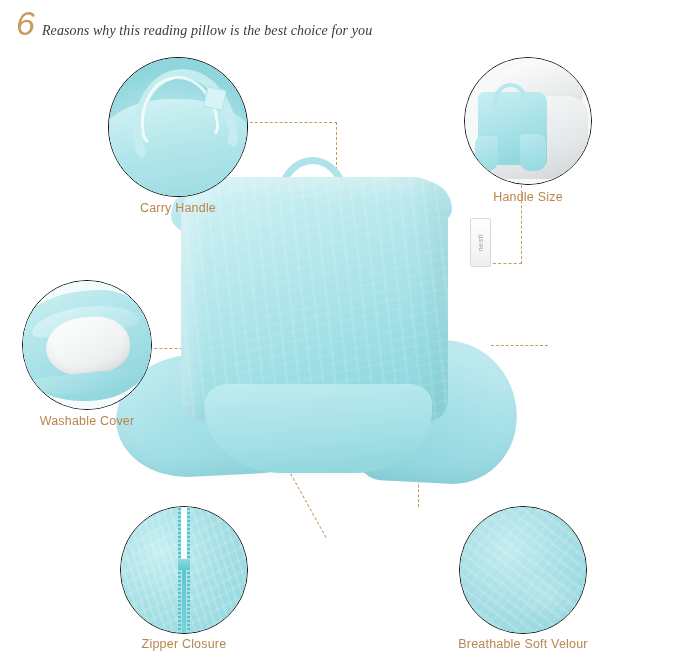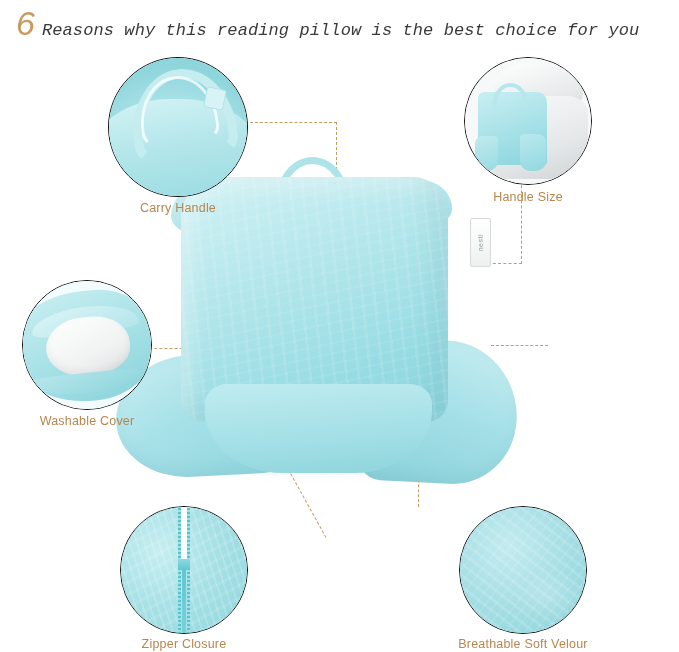--- a/index.html
+++ b/index.html
@@ -29,22 +29,22 @@
     font-family: "Liberation Sans", sans-serif;
     font-size: 34px;
     font-style: italic;
     font-weight: 300;
     color: #c99a5e;
     letter-spacing: 0px;
     line-height: 1;
     margin-right: 7px;
   }
   .header-text {
-    font-family: Liberation Mono, monospace;
-    font-size: 17px;
+    font-family: Liberation Serif, serif;
+    font-size: 14px;
     font-style: italic;
     font-weight: 400;
     color: #3a3a3a;
     letter-spacing: 0.1px;
     line-height: 1;
   }
 
   
   .feature {
     position: absolute;

